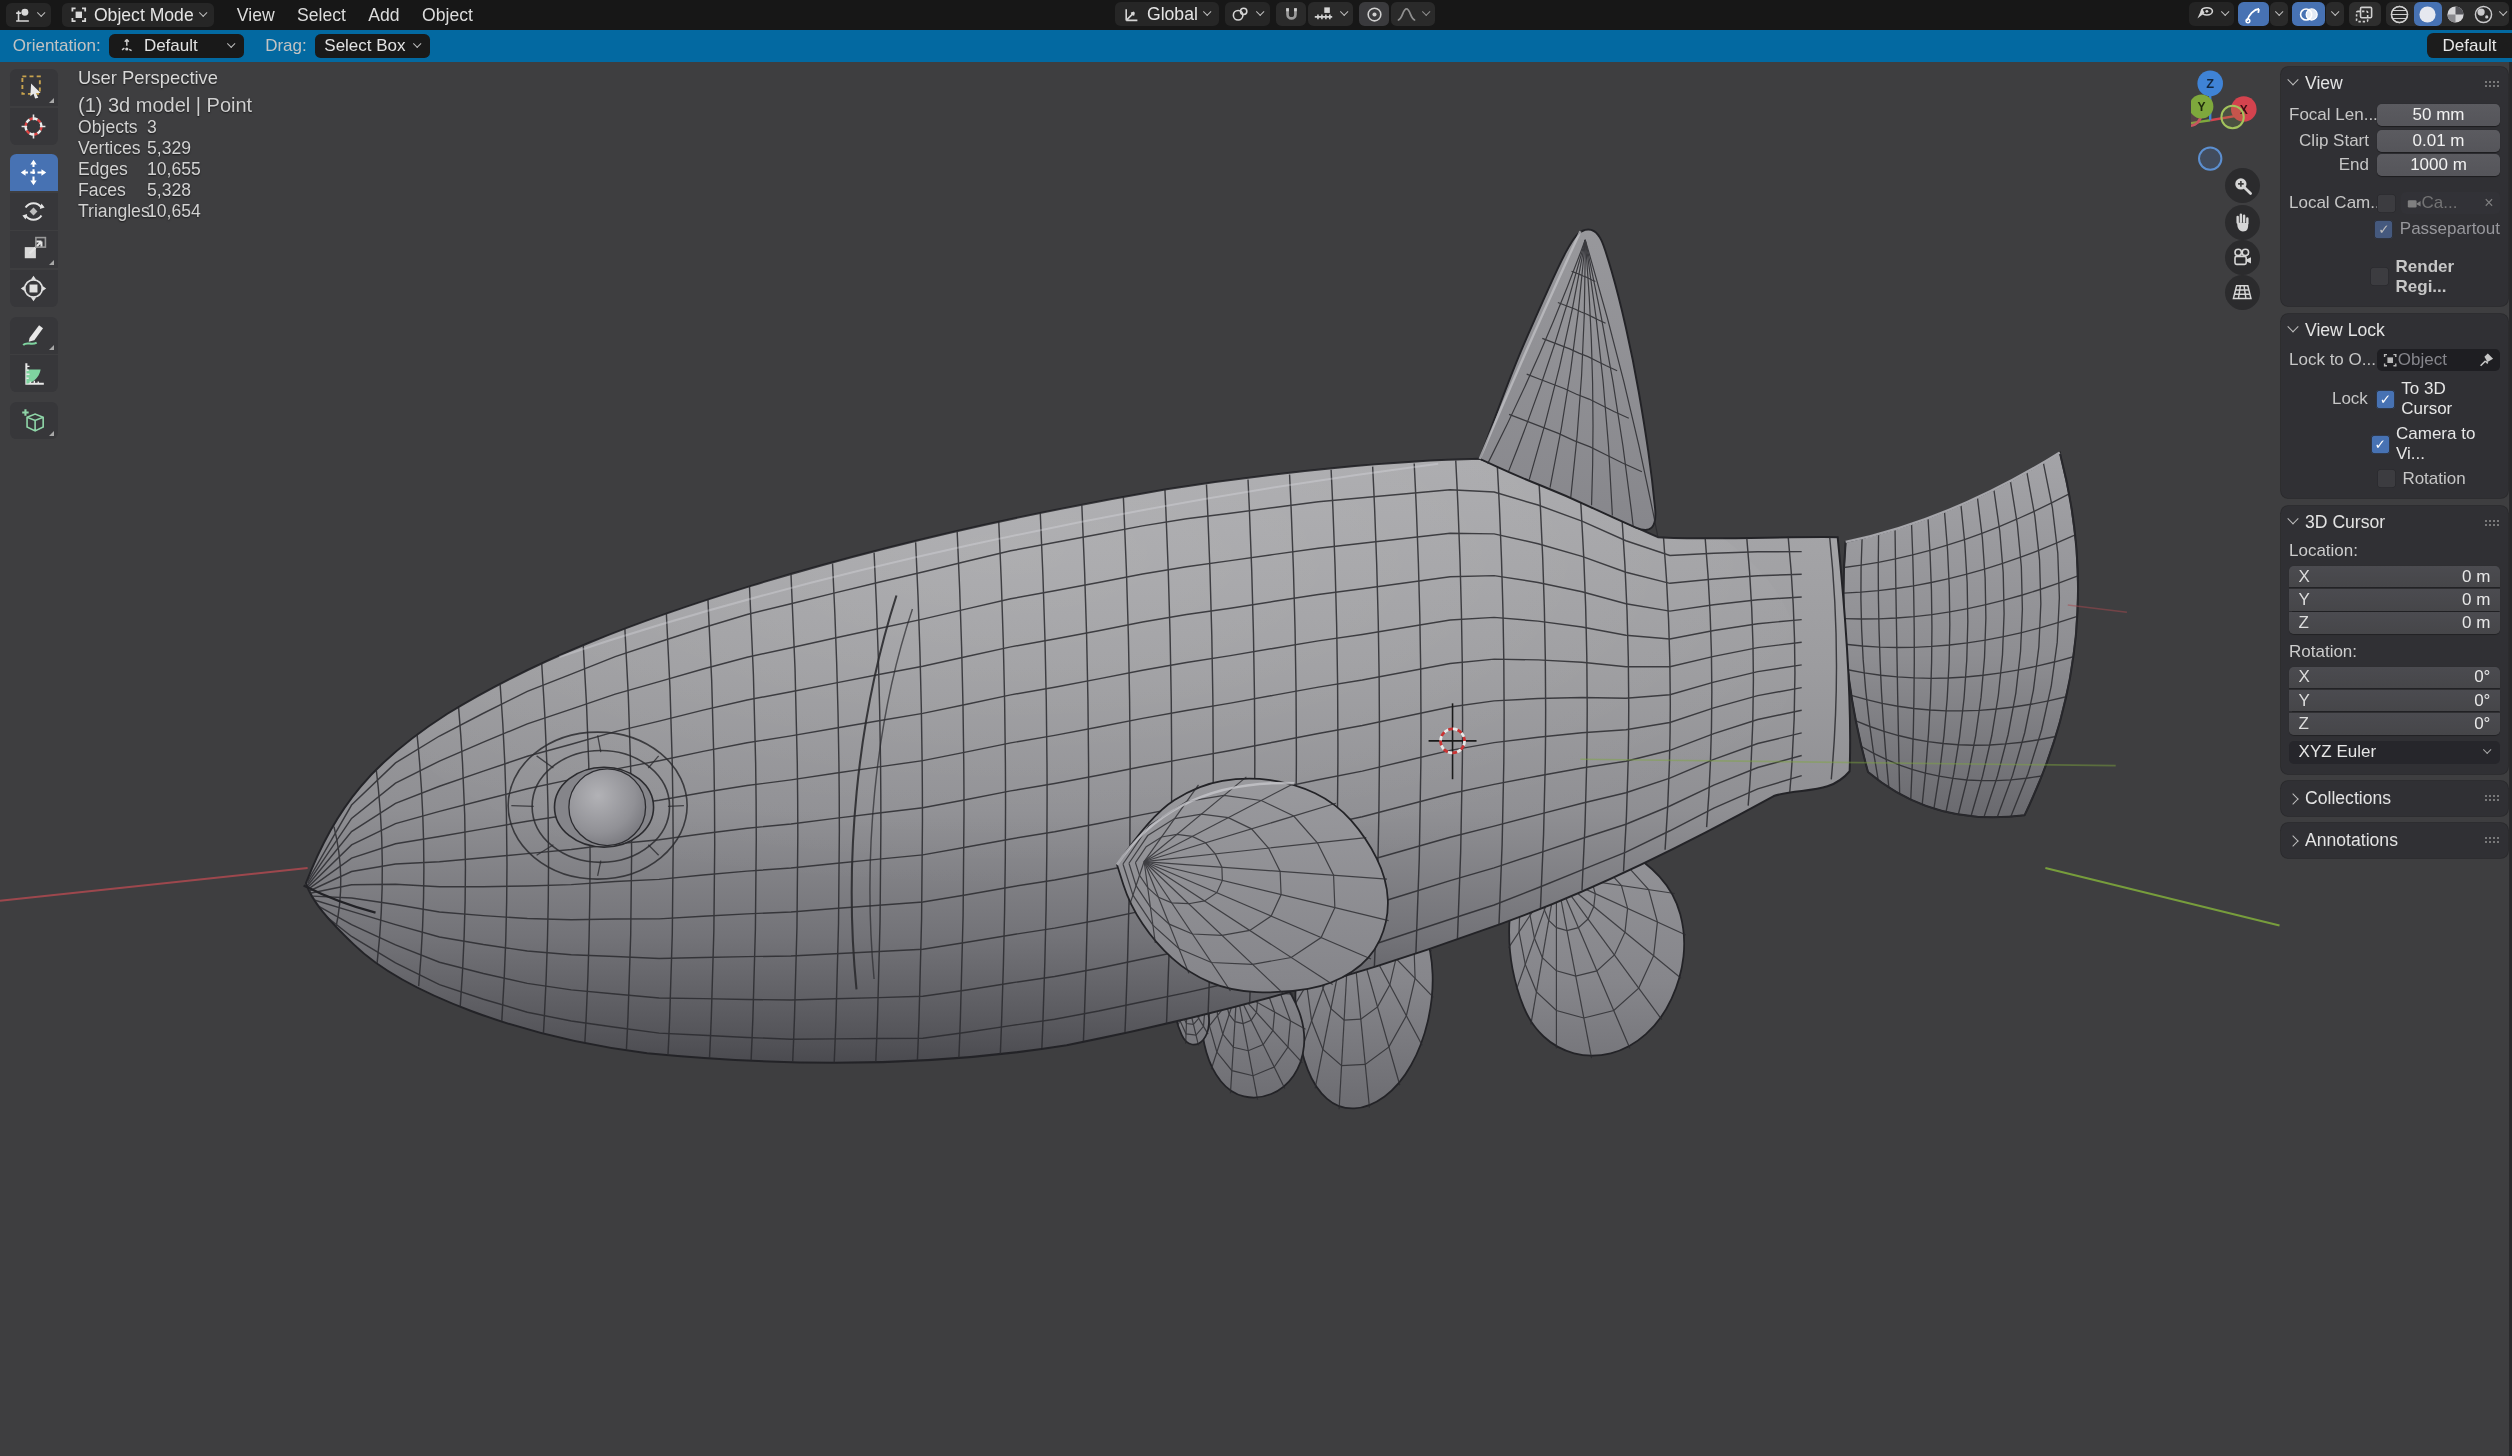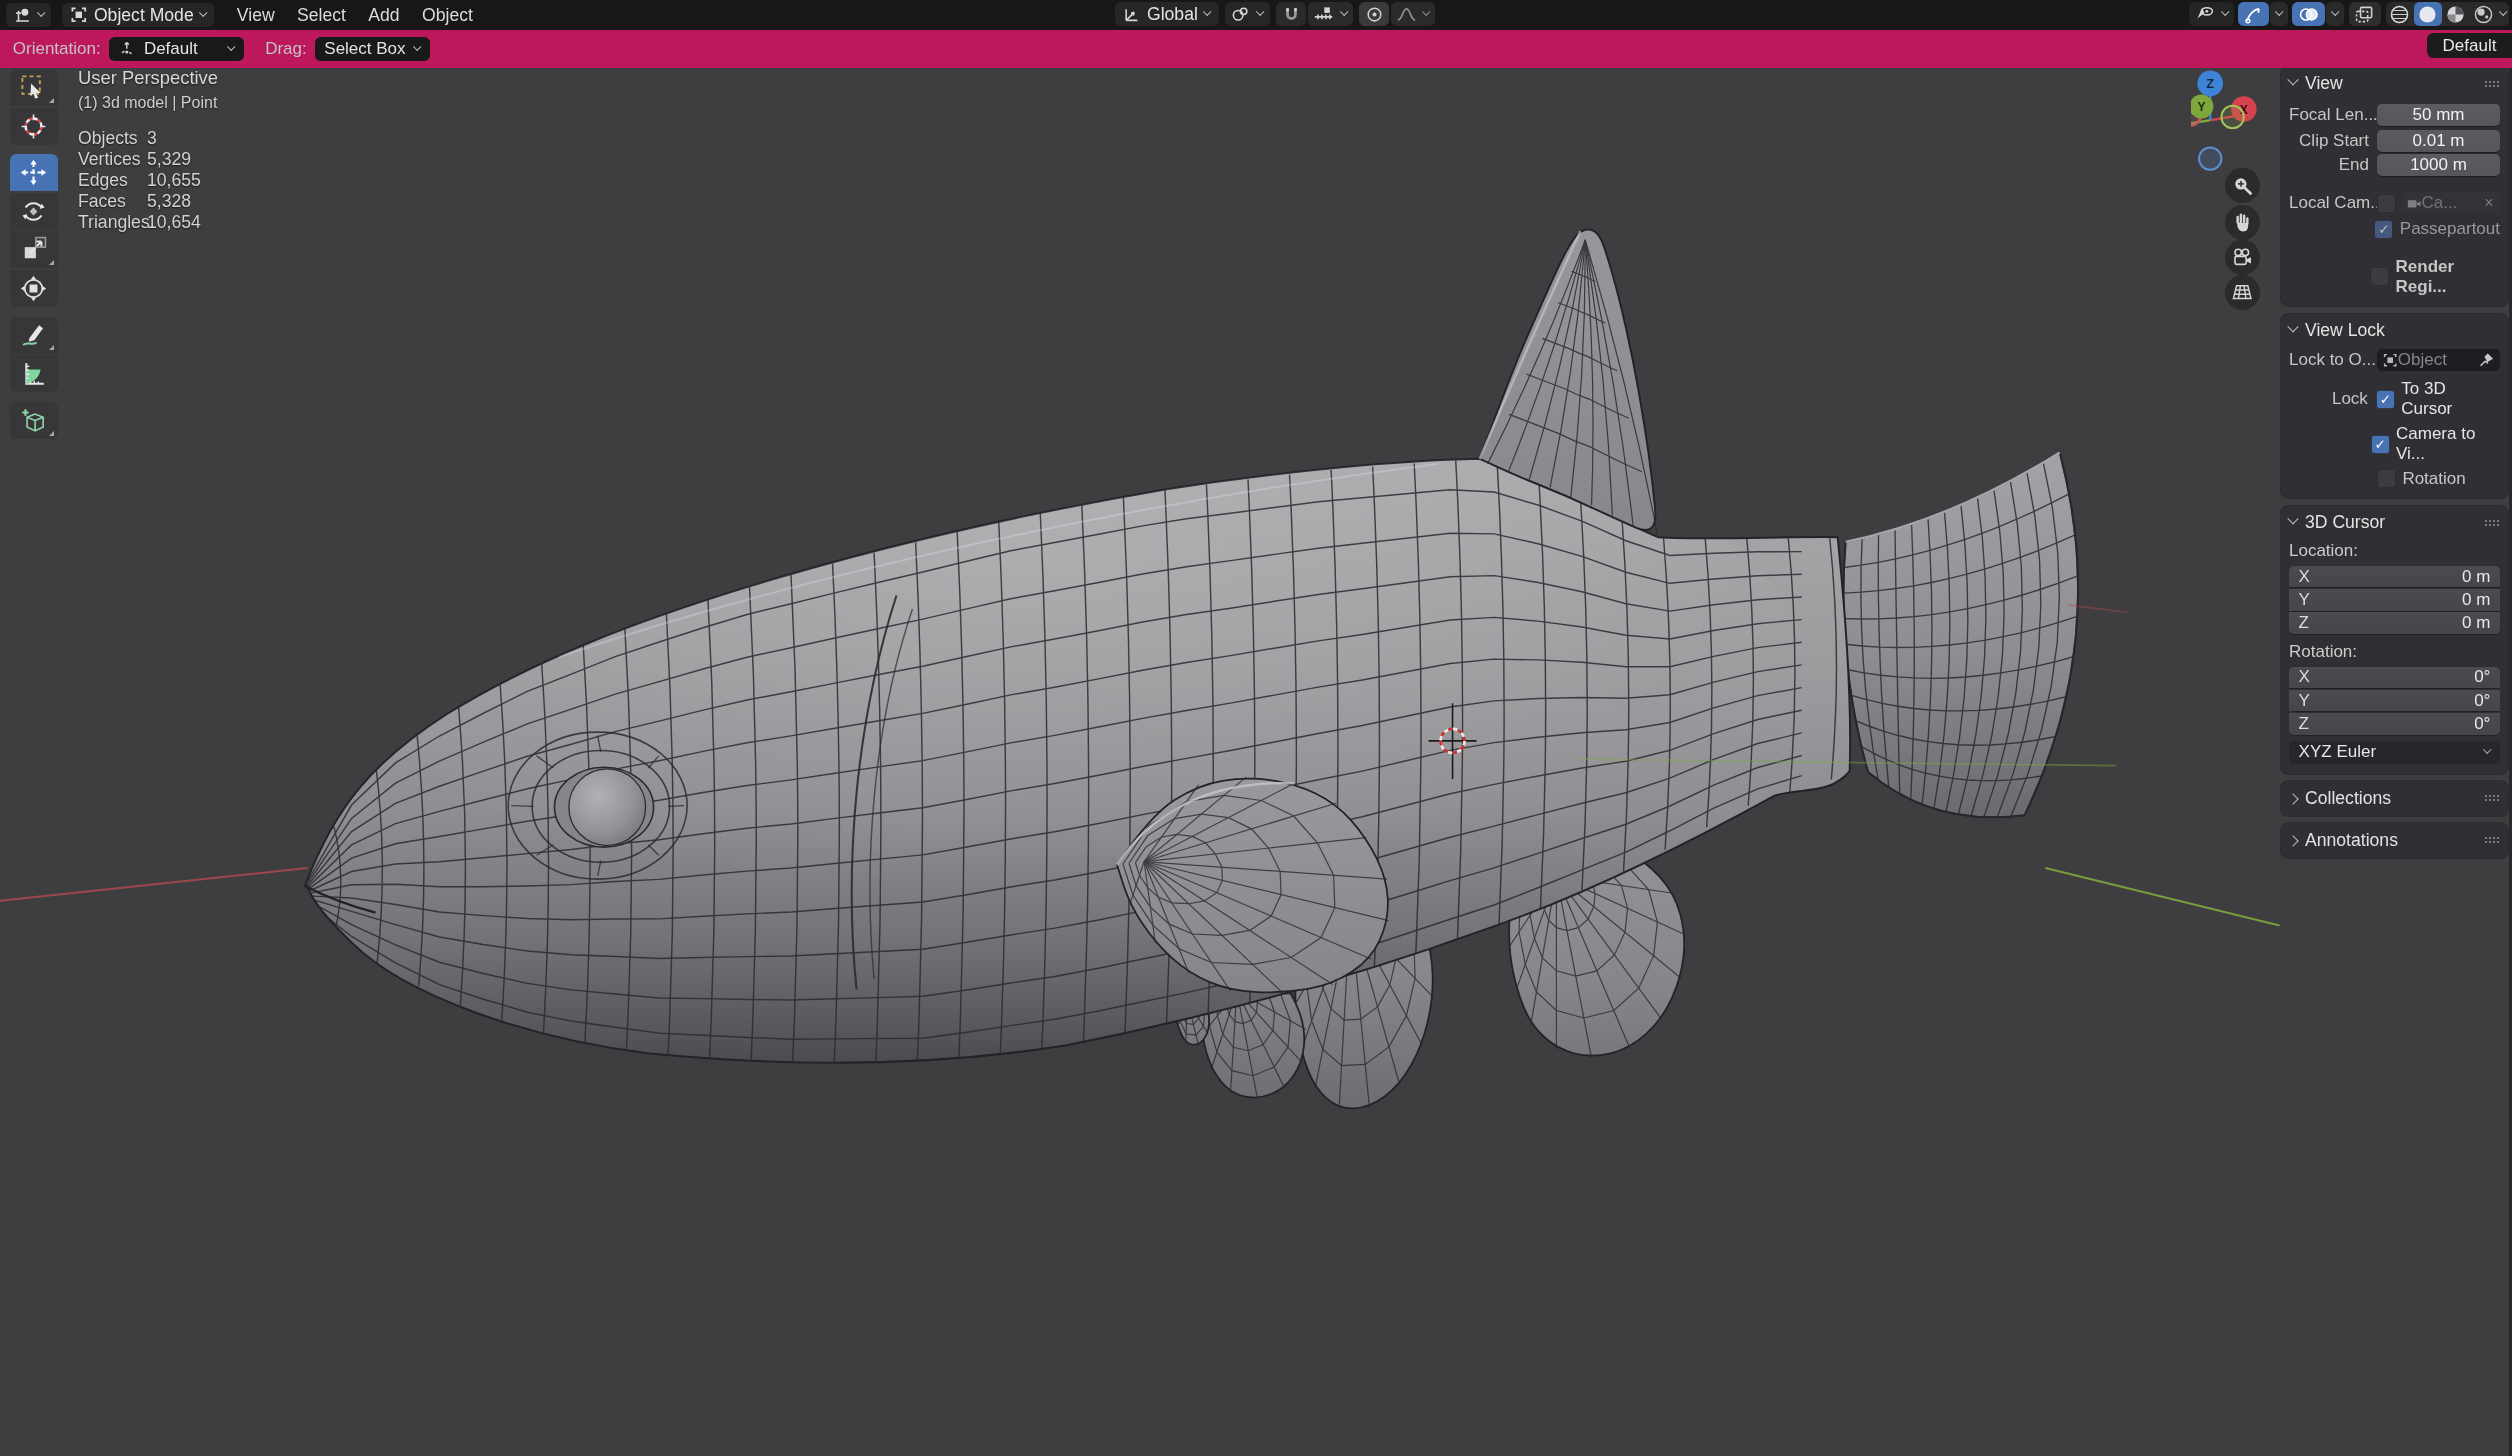--- a/index.html
+++ b/index.html
@@ -15,29 +15,29 @@
   .icon{flex:none;display:flex;align-items:center;justify-content:center;}
   .hdr-center{position:absolute;left:1115px;top:2.4px;display:flex;align-items:center;gap:6.4px;}
   .hdr-right{position:absolute;right:3.2px;top:2.4px;display:flex;align-items:center;gap:4.8px;}
   .tgl{display:flex;align-items:center;justify-content:center;background:#2a2a2a;height:24px;border-radius:5.6px;padding:0 5.6px;}
   .tgl.on{background:#4772b3;}
   .seg{display:flex;align-items:center;background:#2a2a2a;border-radius:5.6px;height:24px;overflow:hidden;}
   .seg .s{width:28px;height:24px;display:flex;align-items:center;justify-content:center;}
   .seg .s.on{background:#4772b3;border-radius:5.6px;}
 
   
-  .tset{position:absolute;left:0;top:30px;width:2512px;height:38px;background:#be185d;display:flex;align-items:center;z-index:30;}
+  .tset{position:absolute;left:0;top:30px;width:2512px;height:32px;background:#0369a1;display:flex;align-items:center;z-index:30;}
   .tset .lbl{color:#c3c3c3;font-size:17px;margin:0 8px 0 12.8px;}
   .drop{display:flex;align-items:center;gap:8px;background:#191919;border-radius:5.6px;height:24px;padding:0 9.6px;color:#e2e2e2;font-size:17px;}
   .options-btn{position:absolute;right:0;top:3.2px;width:85px;height:25px;background:#1c1c1c;border-radius:6.4px 0 0 6.4px;color:#e8e8e8;font-size:17px;display:flex;align-items:center;justify-content:center;}
 
   
   .vp-overlay{position:absolute;left:78px;top:67px;color:#d8d8d8;z-index:10;text-shadow:0 0.8px 1.6px rgba(0,0,0,.6);}
   .vp-overlay .t1{font-size:18.4px;margin-bottom:4.8px;}
-  .vp-overlay .t2{font-size:16px;color:#cfcfcf;margin-bottom:16px;}
+  .vp-overlay .t2{font-size:20px;color:#cfcfcf;text-align:right;}
   .stat-row{display:flex;font-size:17.6px;line-height:21px;color:#d2d2d2;}
   .stat-row .sl{width:69px;}
 
   
   .toolbar{position:absolute;left:9.6px;top:69px;width:48px;z-index:12;display:flex;flex-direction:column;}
   .tool-btn{position:relative;width:48px;height:37px;background:#37373a;display:flex;align-items:center;justify-content:center;margin-bottom:1.6px;}
   .tool-btn.grp-start{border-radius:6.4px 6.4px 0 0;}
   .tool-btn.grp-end{border-radius:0 0 6.4px 6.4px;}
   .tool-btn.solo{border-radius:6.4px;}
   .tool-btn.gap{margin-top:8px;}

